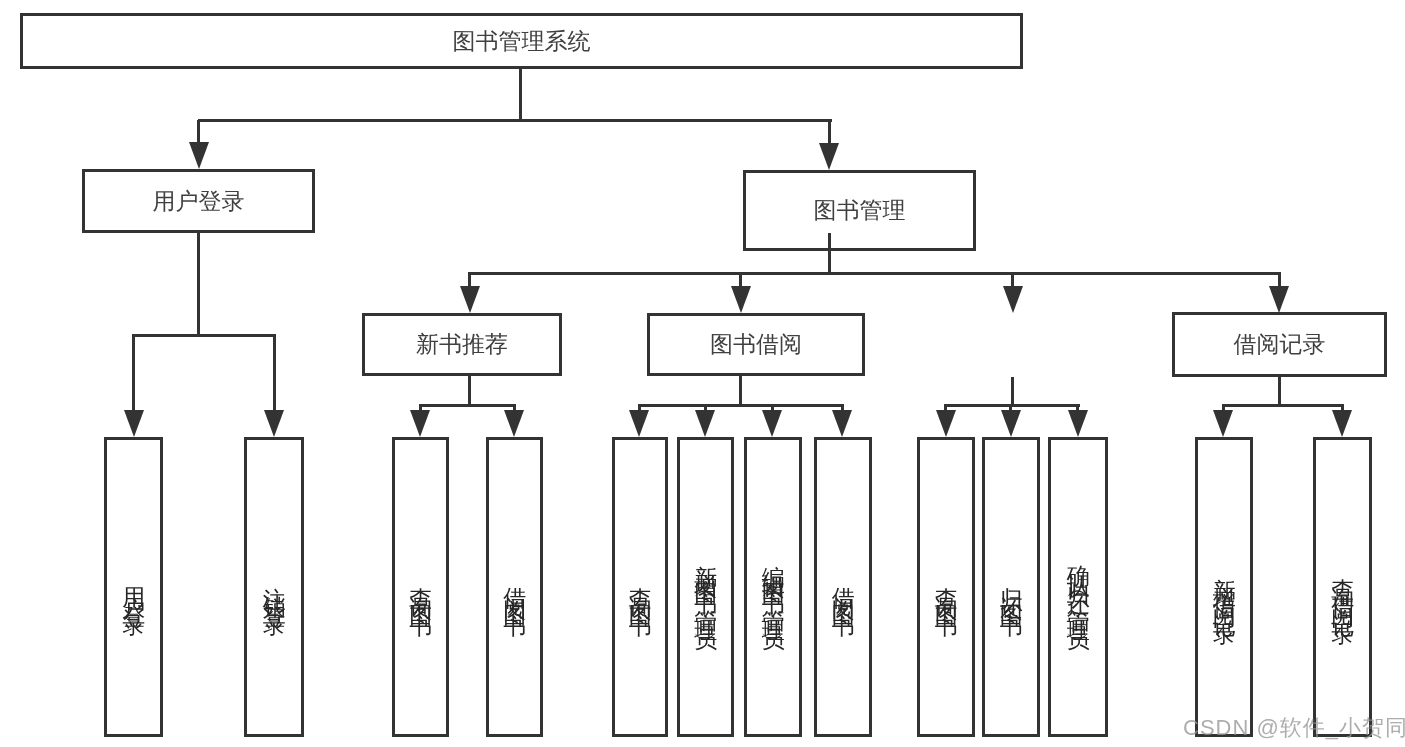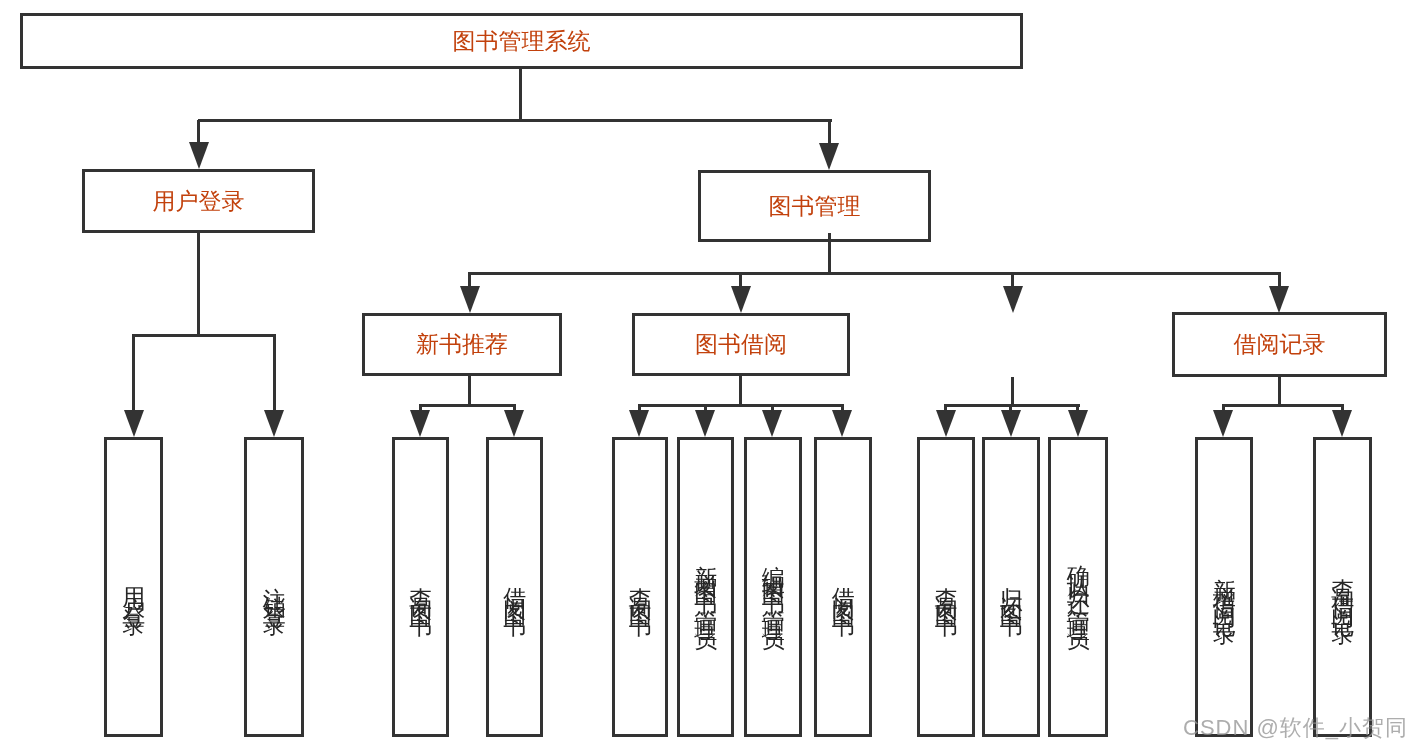--- a/index.html
+++ b/index.html
@@ -13,21 +13,21 @@
   }
   .box{
     position:absolute;
     box-sizing:border-box;
     border:3px solid #333333;
     background:#ffffff;
     display:flex;
     align-items:center;
     justify-content:center;
     font-size:23px;
-    color:#c2410c;
+    color:#404040;
     text-align:center;
   }
   .vbox{
     position:absolute;
     box-sizing:border-box;
     border:3px solid #333333;
     background:#ffffff;
     display:flex;
     align-items:center;
     justify-content:center;
@@ -71,21 +71,21 @@
   <div class="vline" style="left:519px;top:69px;height:51px;"></div>
   <div class="hline" style="left:198px;top:119px;width:634px;"></div>
   <div class="vline" style="left:197px;top:120px;height:26px;"></div>
   <div class="vline" style="left:828px;top:120px;height:27px;"></div>
   <div class="arrow" style="left:189px;top:142px;"></div>
   <div class="arrow" style="left:819px;top:143px;"></div>
 
   <div class="box" style="left:82px;top:169px;width:233px;height:64px;">
     <span>用户登录</span>
   </div>
-  <div class="box" style="left:698px;top:170px;width:233px;height:72px;align-items:center;">
+  <div class="box" style="left:743px;top:170px;width:233px;height:81px;align-items:center;">
     <span>图书管理</span>
   </div>
 
   <div class="vline" style="left:197px;top:233px;height:104px;"></div>
   <div class="hline" style="left:132px;top:334px;width:144px;"></div>
   <div class="vline" style="left:132px;top:336px;height:76px;"></div>
   <div class="vline" style="left:273px;top:336px;height:76px;"></div>
   <div class="arrow" style="left:124px;top:410px;"></div>
   <div class="arrow" style="left:264px;top:410px;"></div>
 
@@ -96,21 +96,21 @@
   <div class="vline" style="left:1011px;top:274px;height:16px;"></div>
   <div class="vline" style="left:1278px;top:274px;height:16px;"></div>
   <div class="arrow" style="left:460px;top:286px;"></div>
   <div class="arrow" style="left:731px;top:286px;"></div>
   <div class="arrow" style="left:1003px;top:286px;"></div>
   <div class="arrow" style="left:1269px;top:286px;"></div>
 
   <div class="box" style="left:362px;top:313px;width:200px;height:63px;">
     <span>新书推荐</span>
   </div>
-  <div class="box" style="left:632px;top:313px;width:218px;height:63px;">
+  <div class="box" style="left:647px;top:313px;width:218px;height:63px;">
     <span>图书借阅</span>
   </div>
   <div class="box" style="left:1172px;top:312px;width:215px;height:65px;">
     <span>借阅记录</span>
   </div>
 
   <div class="vline" style="left:468px;top:376px;height:30px;"></div>
   <div class="hline" style="left:419px;top:404px;width:97px;"></div>
   <div class="vline" style="left:419px;top:405px;height:8px;"></div>
   <div class="vline" style="left:513px;top:405px;height:8px;"></div>

